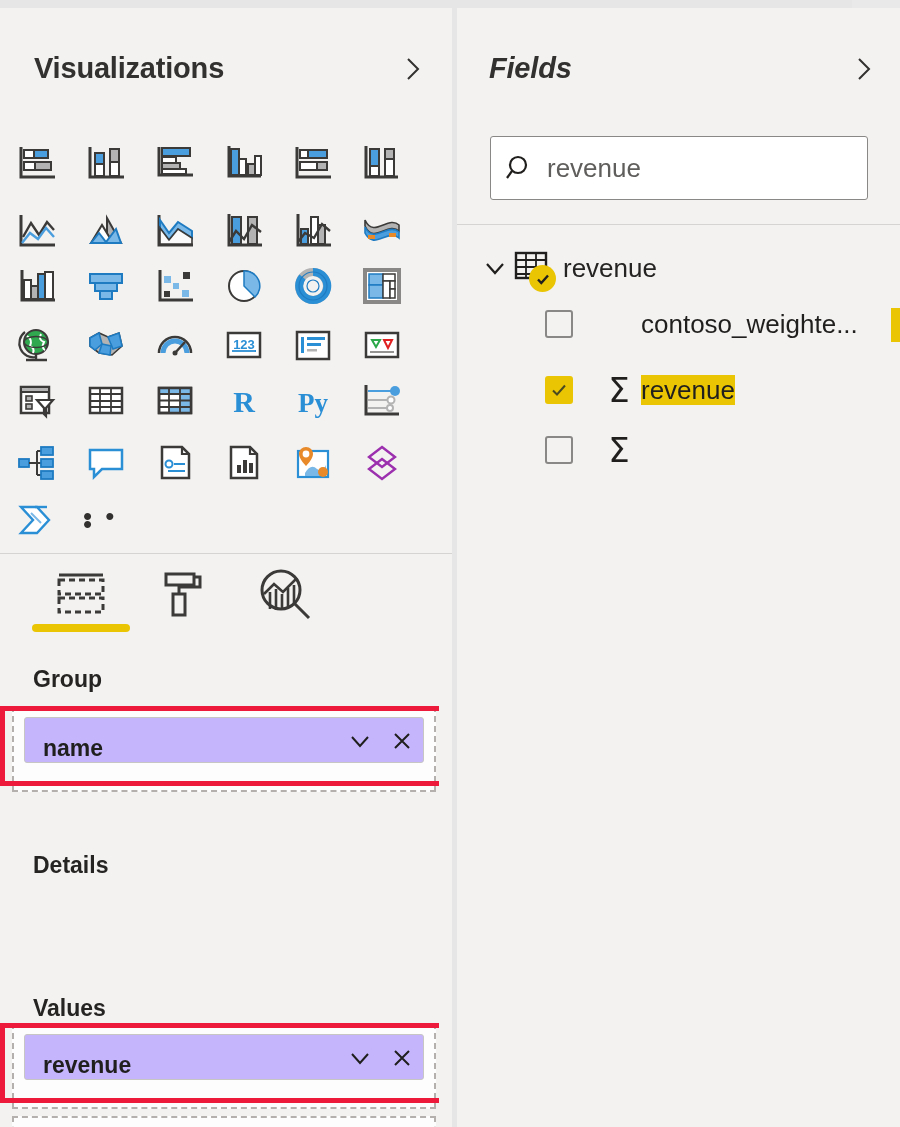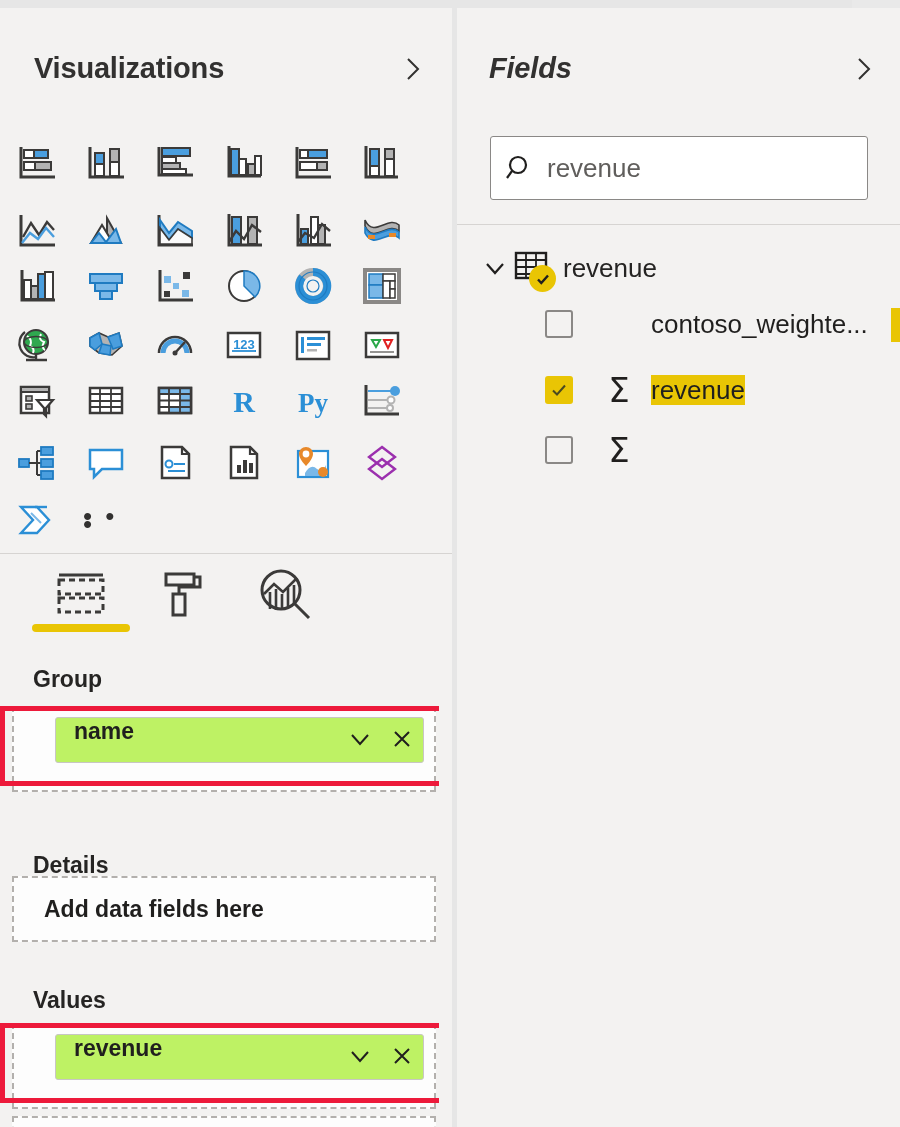--- a/index.html
+++ b/index.html
@@ -87,22 +87,22 @@
     position: absolute; left: 33px;
     font-size: 23px; color: #252423;
   }
   .dropzone {
     position: absolute; left: 12px; width: 424px;
     border: 2px dashed #b3b0ad;
     background: #fdfdfd;
   }
   .field-pill {
     position: absolute; left: 10px; right: 10px; top: 9px; height: 46px;
-    background: #bef264; border: 1px solid #c8c6c4; border-radius: 3px;
-    display: flex; align-items: flex-start; cursor: pointer; margin-left: 31px;
+    background: #c4b5fd; border: 1px solid #c8c6c4; border-radius: 3px;
+    display: flex; align-items: flex-end; cursor: pointer;
   }
   .field-pill .pill-text {
     flex: 1; font-size: 23px; color: #201f1e; padding-left: 18px;
     white-space: nowrap; overflow: hidden;
   }
   .pill-btn { width: 42px; height: 42px; display: flex; align-items: center; justify-content: center; cursor: pointer; }
   .empty-text {
     position: absolute; left: 30px; top: 50%; transform: translateY(-50%);
     font-size: 23px; color: #201f1e;
   }
@@ -154,21 +154,21 @@
     border: 2px solid #8a8886; background: #f3f2f1; flex: 0 0 auto;
     display: flex; align-items: center; justify-content: center;
   }
   .cbx.checked { background: #e9c504; border-color: #e9c504; }
   .sigma {
     width: 44px; margin-left: 24px; font-size: 34px; color: #201f1e;
     text-align: center; line-height: 1; flex: 0 0 auto; font-family: "DejaVu Sans", sans-serif;
   }
   .sigma.blank { color: transparent; }
   .field-name {
-    font-size: 26px; color: #201f1e; white-space: nowrap; margin-left: 10px;
+    font-size: 26px; color: #201f1e; white-space: nowrap; 
     overflow: hidden;
   }
   .hl { background: #e9c504; }
   .trunc-bar {
     position: absolute; right: 0; top: 10px; width: 9px; height: 34px; background: #e9c504;
   }
 </style>
 </head>
 <body>
 
@@ -547,25 +547,22 @@
             <svg width="26" height="26" viewBox="0 0 26 26">
                 <path d="M6 6 L20 20 M20 6 L6 20" fill="none" stroke="#201f1e" stroke-width="2"></path>
               </svg>
           </span>
         </div>
       </div>
       <div class="redbox" style="left:0px;top:58px;width:450px;height:80px;"></div>
 
       <div class="well-label" style="top:188px;margin-top:16px;">Details</div>
 
-      <div class="dropzone" style="top:228px;height:66px;">
-        <span class="empty-text">Add data fields here</span>
-      </div>
-
-      <div class="well-label" style="top:339px;">Values</div>
+
+      <div class="well-label" style="top:347px;">Values</div>
 
       <div class="dropzone" style="top:375px;height:86px;">
         <div class="field-pill">
           <span class="pill-text">revenue</span>
           <span class="pill-btn">
             <svg width="26" height="26" viewBox="0 0 26 26">
                 <path d="M5 9 L13 18 L21 9" fill="none" stroke="#201f1e" stroke-width="2"></path>
               </svg>
           </span>
           <span class="pill-btn">

